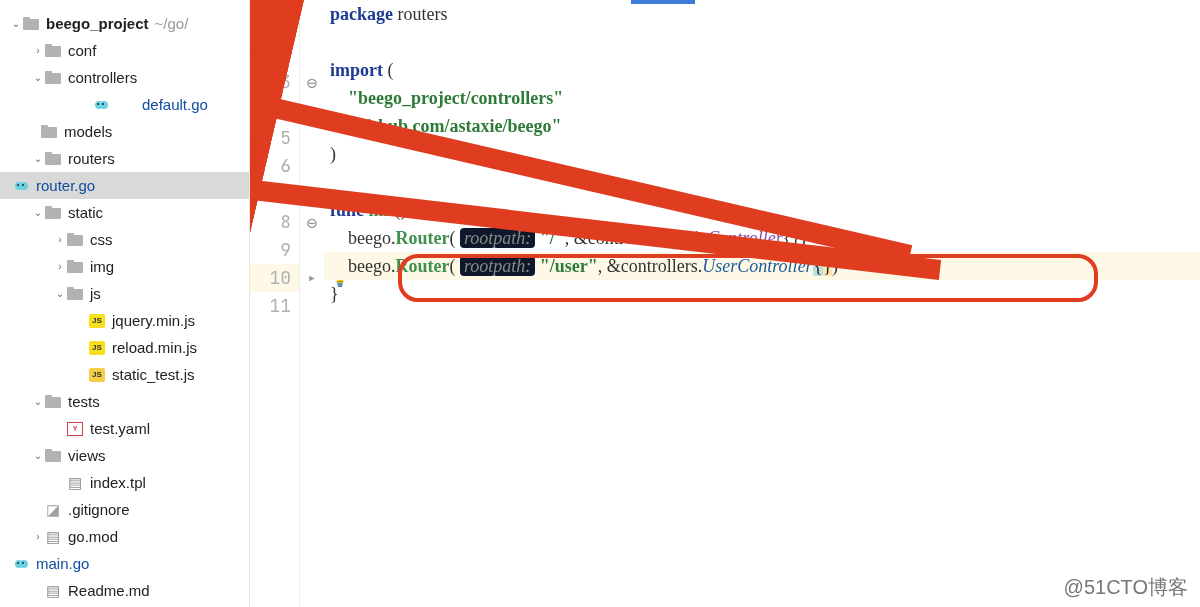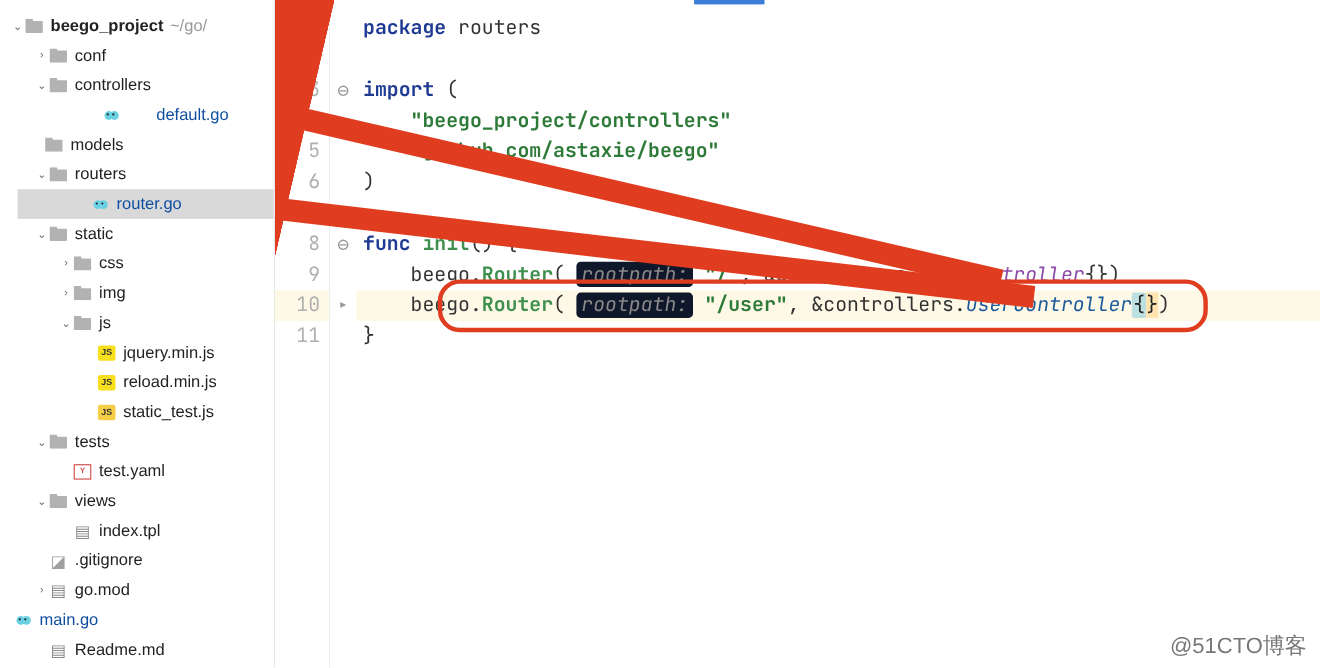--- a/index.html
+++ b/index.html
@@ -77,22 +77,22 @@
   .gutter .gnum { height: 28px; line-height:28px; padding-right: 8px;}
   .gutter .gnum.hl { background:#fef9e7;}
   .foldcol {
     width: 24px;
     background:#fff;
     padding-top: 12px;
   }
   .foldcol .frow { height:28px; display:flex; align-items:center; justify-content:center; color:#b0b0b0;}
   .code {
     flex:1;
-    padding-top: 12px;
     position:relative;
+    font-family:Liberation Serif, serif;
   }
   .cline {
     height:28px;
     line-height:28px;
     white-space: pre;
     padding-left: 6px;
   }
   .cline.hl { background:#fef9e7; }
   .kw { color:#1f3a93; font-weight:600; }
   .pkg { color:#333; }
@@ -185,21 +185,21 @@
       <div class="tree-row" style="padding-left: 32px;">
         <span class="arrow">⌄</span>
         <span class="ticon folder-icon">
           <svg width="16" height="13">
             <rect width="16" height="11" y="2" rx="1"></rect>
             <rect width="7" height="3" rx="1"></rect>
           </svg>
         </span>
         <span class="label">routers</span>
       </div>
-      <div class="tree-row selected" style="padding-left: 54px; margin-left: 16px;">
+      <div class="tree-row selected" style="">
         <span class="arrow"></span>
         <span class="ticon go-icon">
           <svg width="15" height="15">
             <circle cx="5" cy="8" r="4" fill="#6ad1e3"></circle>
             <circle cx="10" cy="8" r="4" fill="#6ad1e3"></circle>
             <circle cx="4" cy="7" r="1" fill="#222"></circle>
             <circle cx="9" cy="7" r="1" fill="#222"></circle>
           </svg>
         </span>
         <span class="label link">router.go</span>

